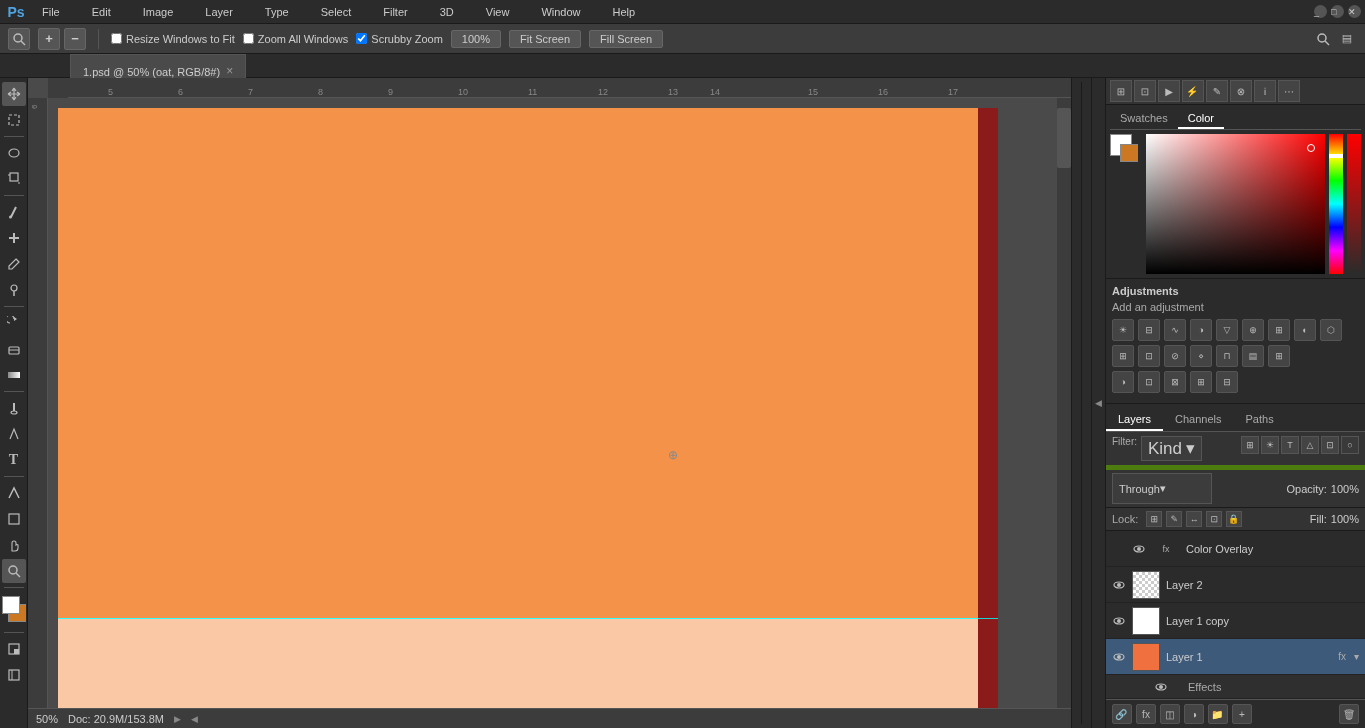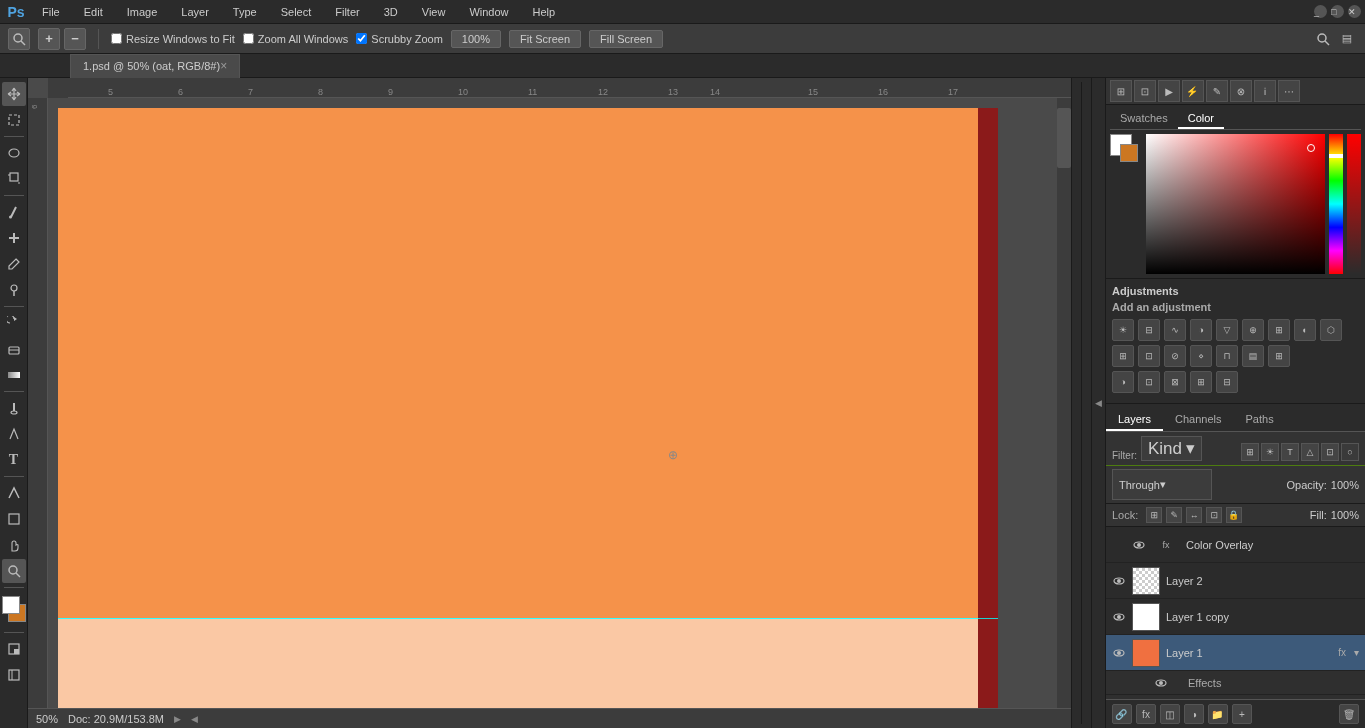--- a/index.html
+++ b/index.html
@@ -5,21 +5,21 @@
     * { margin: 0; padding: 0; box-sizing: border-box; }
     body { width: 1365px; height: 728px; overflow: hidden; background: #2b2b2b; font-family: 'Arial', sans-serif; font-size: 11px; color: #ccc; }
 
     
     #menu-bar {
       width: 100%; height: 24px; background: #2b2b2b;
       display: flex; align-items: center; padding: 0 4px;
       border-bottom: 1px solid #1a1a1a;
     }
     #menu-bar .app-icon { width: 24px; height: 16px; margin-right: 6px; display: flex; align-items: center; justify-content: center; }
-    #menu-bar .menu-items { display: flex; gap: 8px; }
+    #menu-bar .menu-items { display: flex; gap: 16px; }
     #menu-bar .menu-item { padding: 2px 8px; cursor: pointer; color: #ccc; font-size: 11px; }
     #menu-bar .window-controls { margin-left: auto; display: flex; gap: 4px; }
     #menu-bar .win-btn { width: 13px; height: 13px; border-radius: 50%; cursor: pointer; }
 
     
     #options-bar {
       width: 100%; height: 30px; background: #3c3c3c;
       display: flex; align-items: center; padding: 0 8px; gap: 8px;
       border-bottom: 1px solid #1a1a1a;
     }
@@ -31,21 +31,21 @@
 
     
     #tab-bar {
       width: 100%; height: 24px; background: #2b2b2b;
       display: flex; align-items: center; padding: 0 0 0 70px;
       border-bottom: 1px solid #1a1a1a;
     }
     .tab {
       height: 24px; padding: 0 12px; background: #3c3c3c;
       border: 1px solid #555; border-bottom: none;
-      display: flex; align-items: center; 
+      display: flex; align-items: flex-end; gap: 6px;
       font-size: 11px; color: #ccc; cursor: pointer;
     }
     .tab.active { background: #4a4a4a; }
     .tab .tab-close { color: #999; font-size: 12px; cursor: pointer; }
 
     
     #main-layout {
       display: flex; width: 100%; height: calc(728px - 24px - 30px - 24px);
     }
 
@@ -172,41 +172,41 @@
       width: 14px; height: 140px;
       background: linear-gradient(to bottom, #ff0000, transparent);
       cursor: pointer;
     }
 
     
     #adjustments-panel {
       background: #2b2b2b; border-bottom: 1px solid #1a1a1a; padding: 6px;
     }
     #adjustments-panel .panel-title { font-size: 11px; color: #ccc; margin-bottom: 4px; font-weight: bold; }
-    #adjustments-panel .sub-title { font-size: 11px; color: #aaa; margin-bottom: 6px; font-weight: bold; }
+    #adjustments-panel .sub-title { font-size: 11px; color: #aaa; margin-bottom: 6px; }
     .adj-icons-row { display: flex; gap: 4px; margin-bottom: 4px; flex-wrap: wrap; }
     .adj-icon { width: 22px; height: 22px; background: #444; border: 1px solid #555; display: flex; align-items: center; justify-content: center; cursor: pointer; font-size: 9px; color: #bbb; border-radius: 2px; }
 
     
     #layers-panel {
       flex: 1; background: #2b2b2b; display: flex; flex-direction: column;
       overflow: hidden;
     }
     #layers-tabs {
       display: flex; border-bottom: 1px solid #555; height: 28px;
       align-items: stretch; padding-top: 4px;
     }
     .layer-tab {
       padding: 2px 12px; font-size: 11px; color: #aaa; cursor: pointer;
       border-bottom: 2px solid transparent; display: flex; align-items: center;
     }
     .layer-tab.active { color: #fff; border-bottom: 2px solid #fff; }
     #layers-filter-bar {
-      display: flex; align-items: flex-end; padding: 4px 6px; gap: 4px;
-      background: #333; border-bottom: 1px solid #4d7c0f;
+      display: flex; align-items: flex-start; padding: 4px 6px; gap: 4px;
+      background: #333; border-bottom: 5px solid #4d7c0f;
     }
     .kind-dropdown {
       display: flex; align-items: center; background: #3c3c3c; border: 1px solid #555;
       padding: 1px 6px; font-size: 17px; color: #ccc; cursor: pointer; gap: 4px;
     }
     .filter-icons { display: flex; gap: 2px; margin-left: auto; }
     .filter-icon { width: 18px; height: 18px; background: #444; border: 1px solid #555; display: flex; align-items: center; justify-content: center; font-size: 9px; color: #bbb; cursor: pointer; }
     #blend-bar {
       display: flex; align-items: center; padding: 3px 6px; gap: 4px;
       background: #333; border-bottom: 1px solid #1a1a1a;

